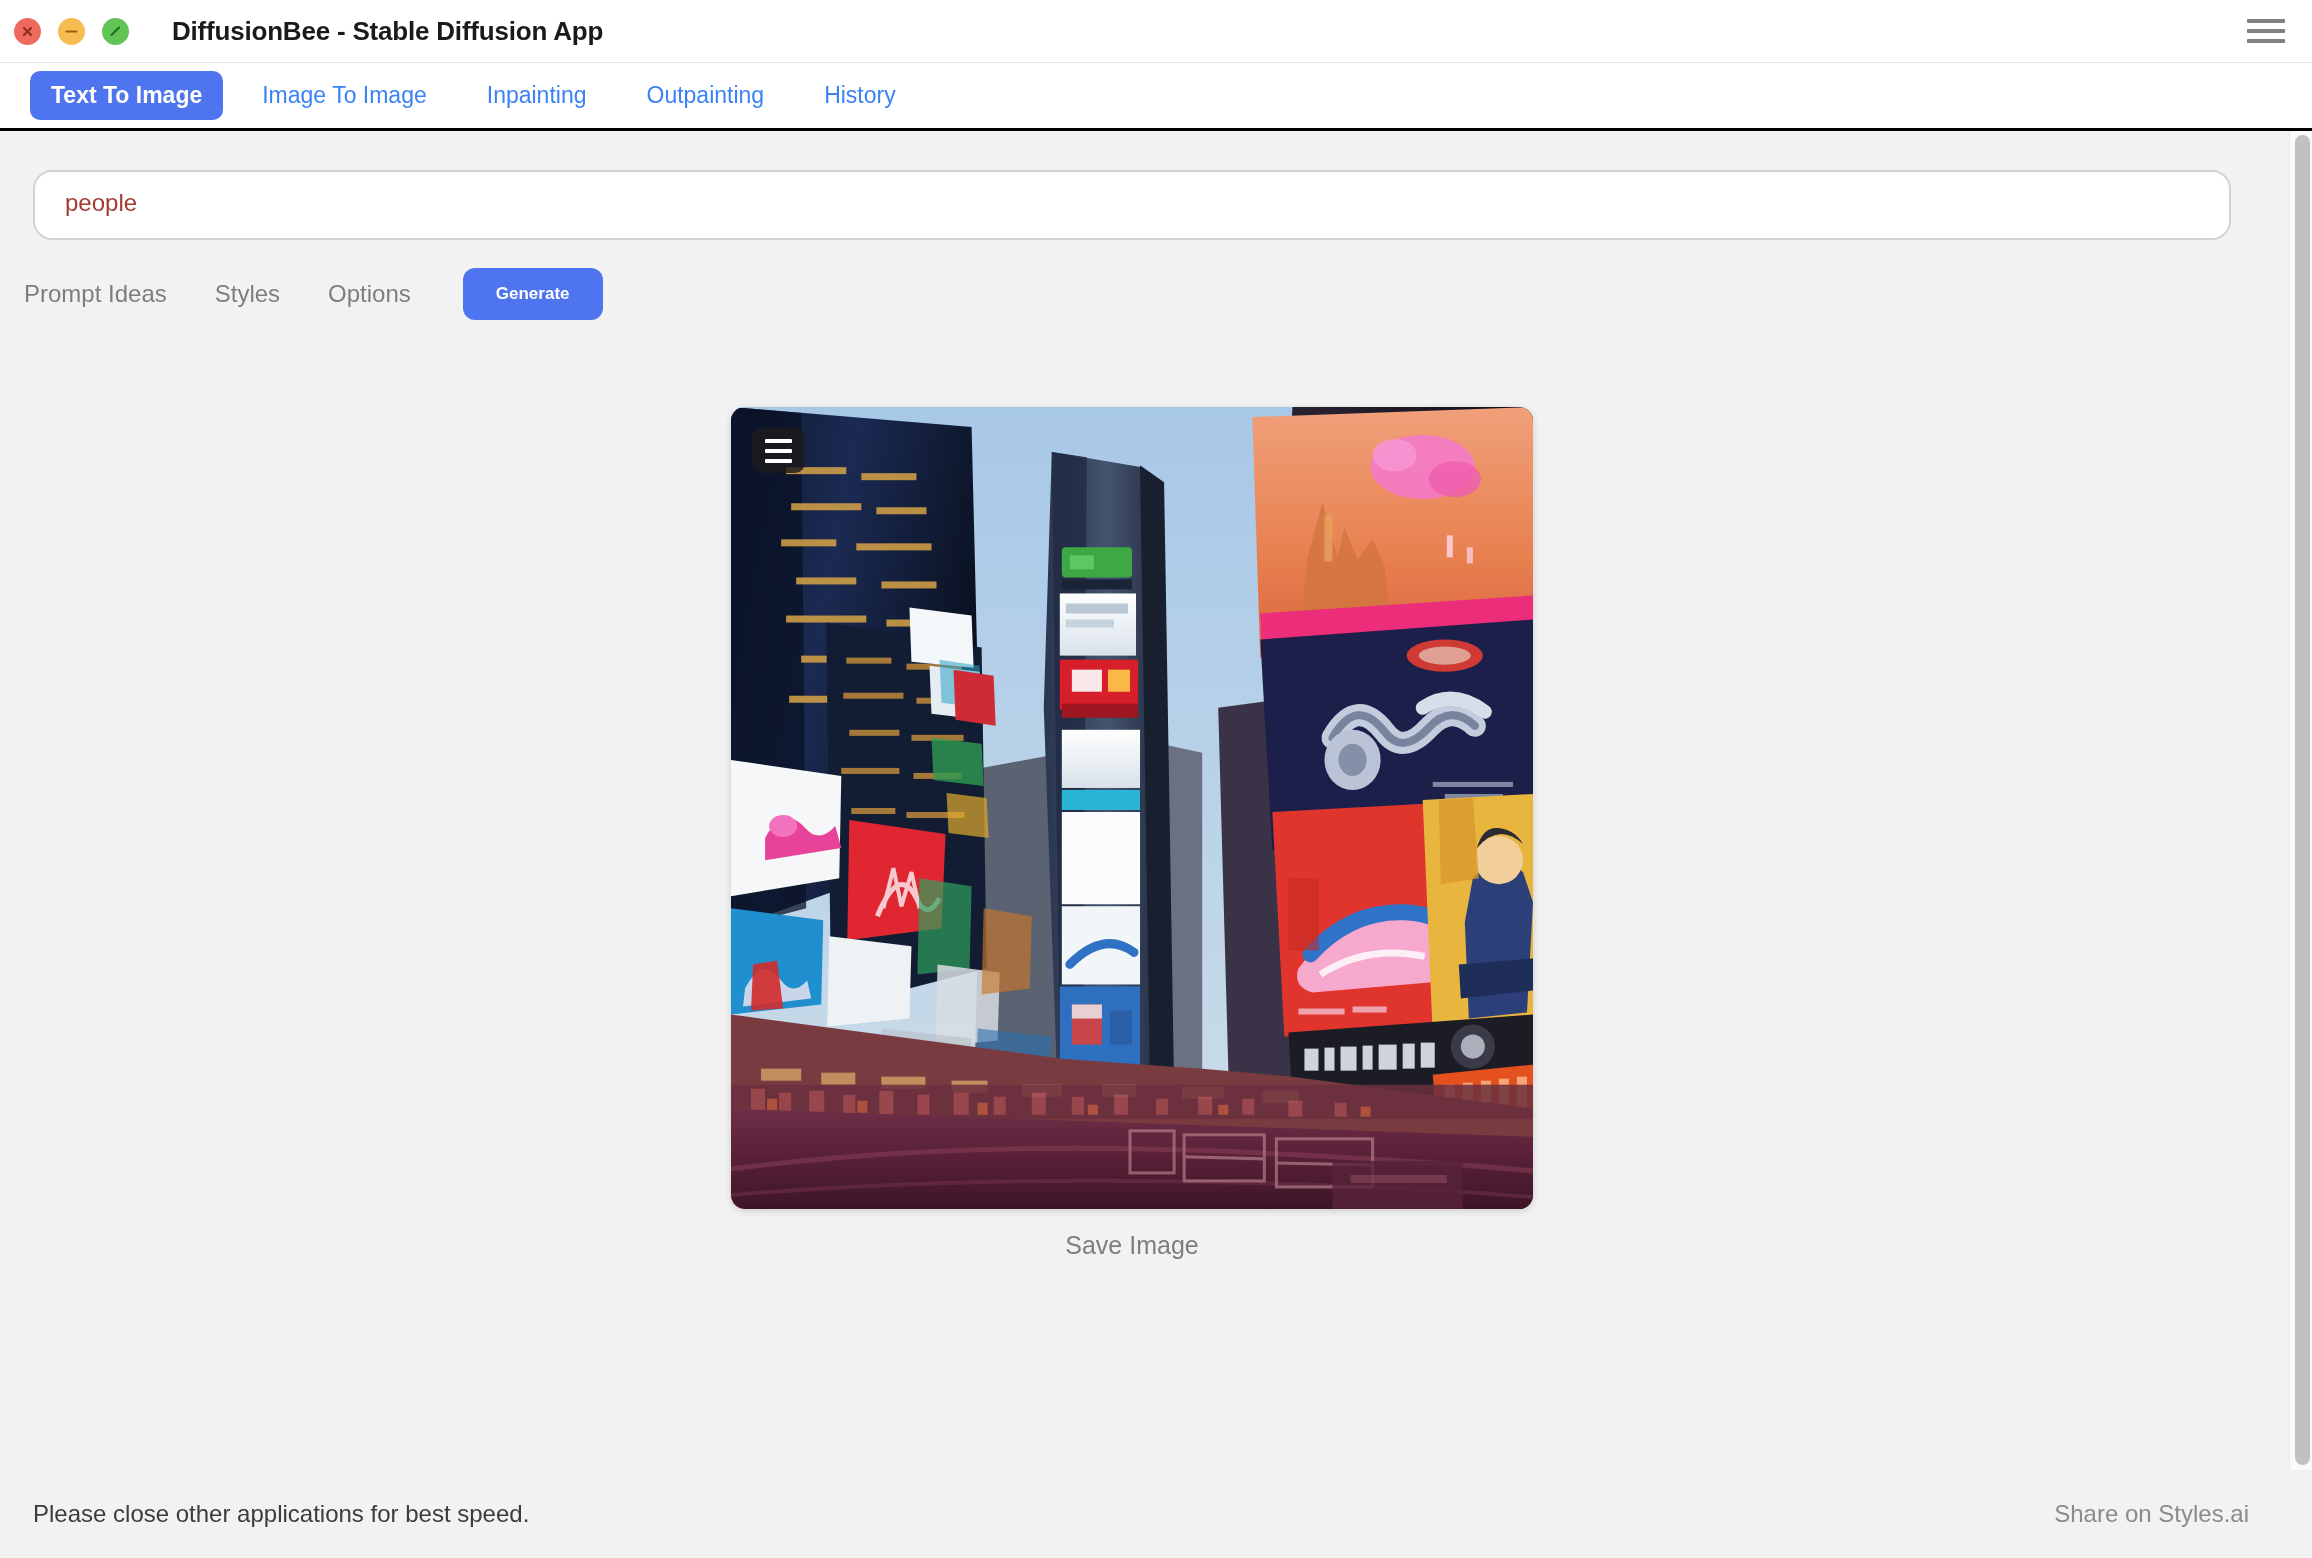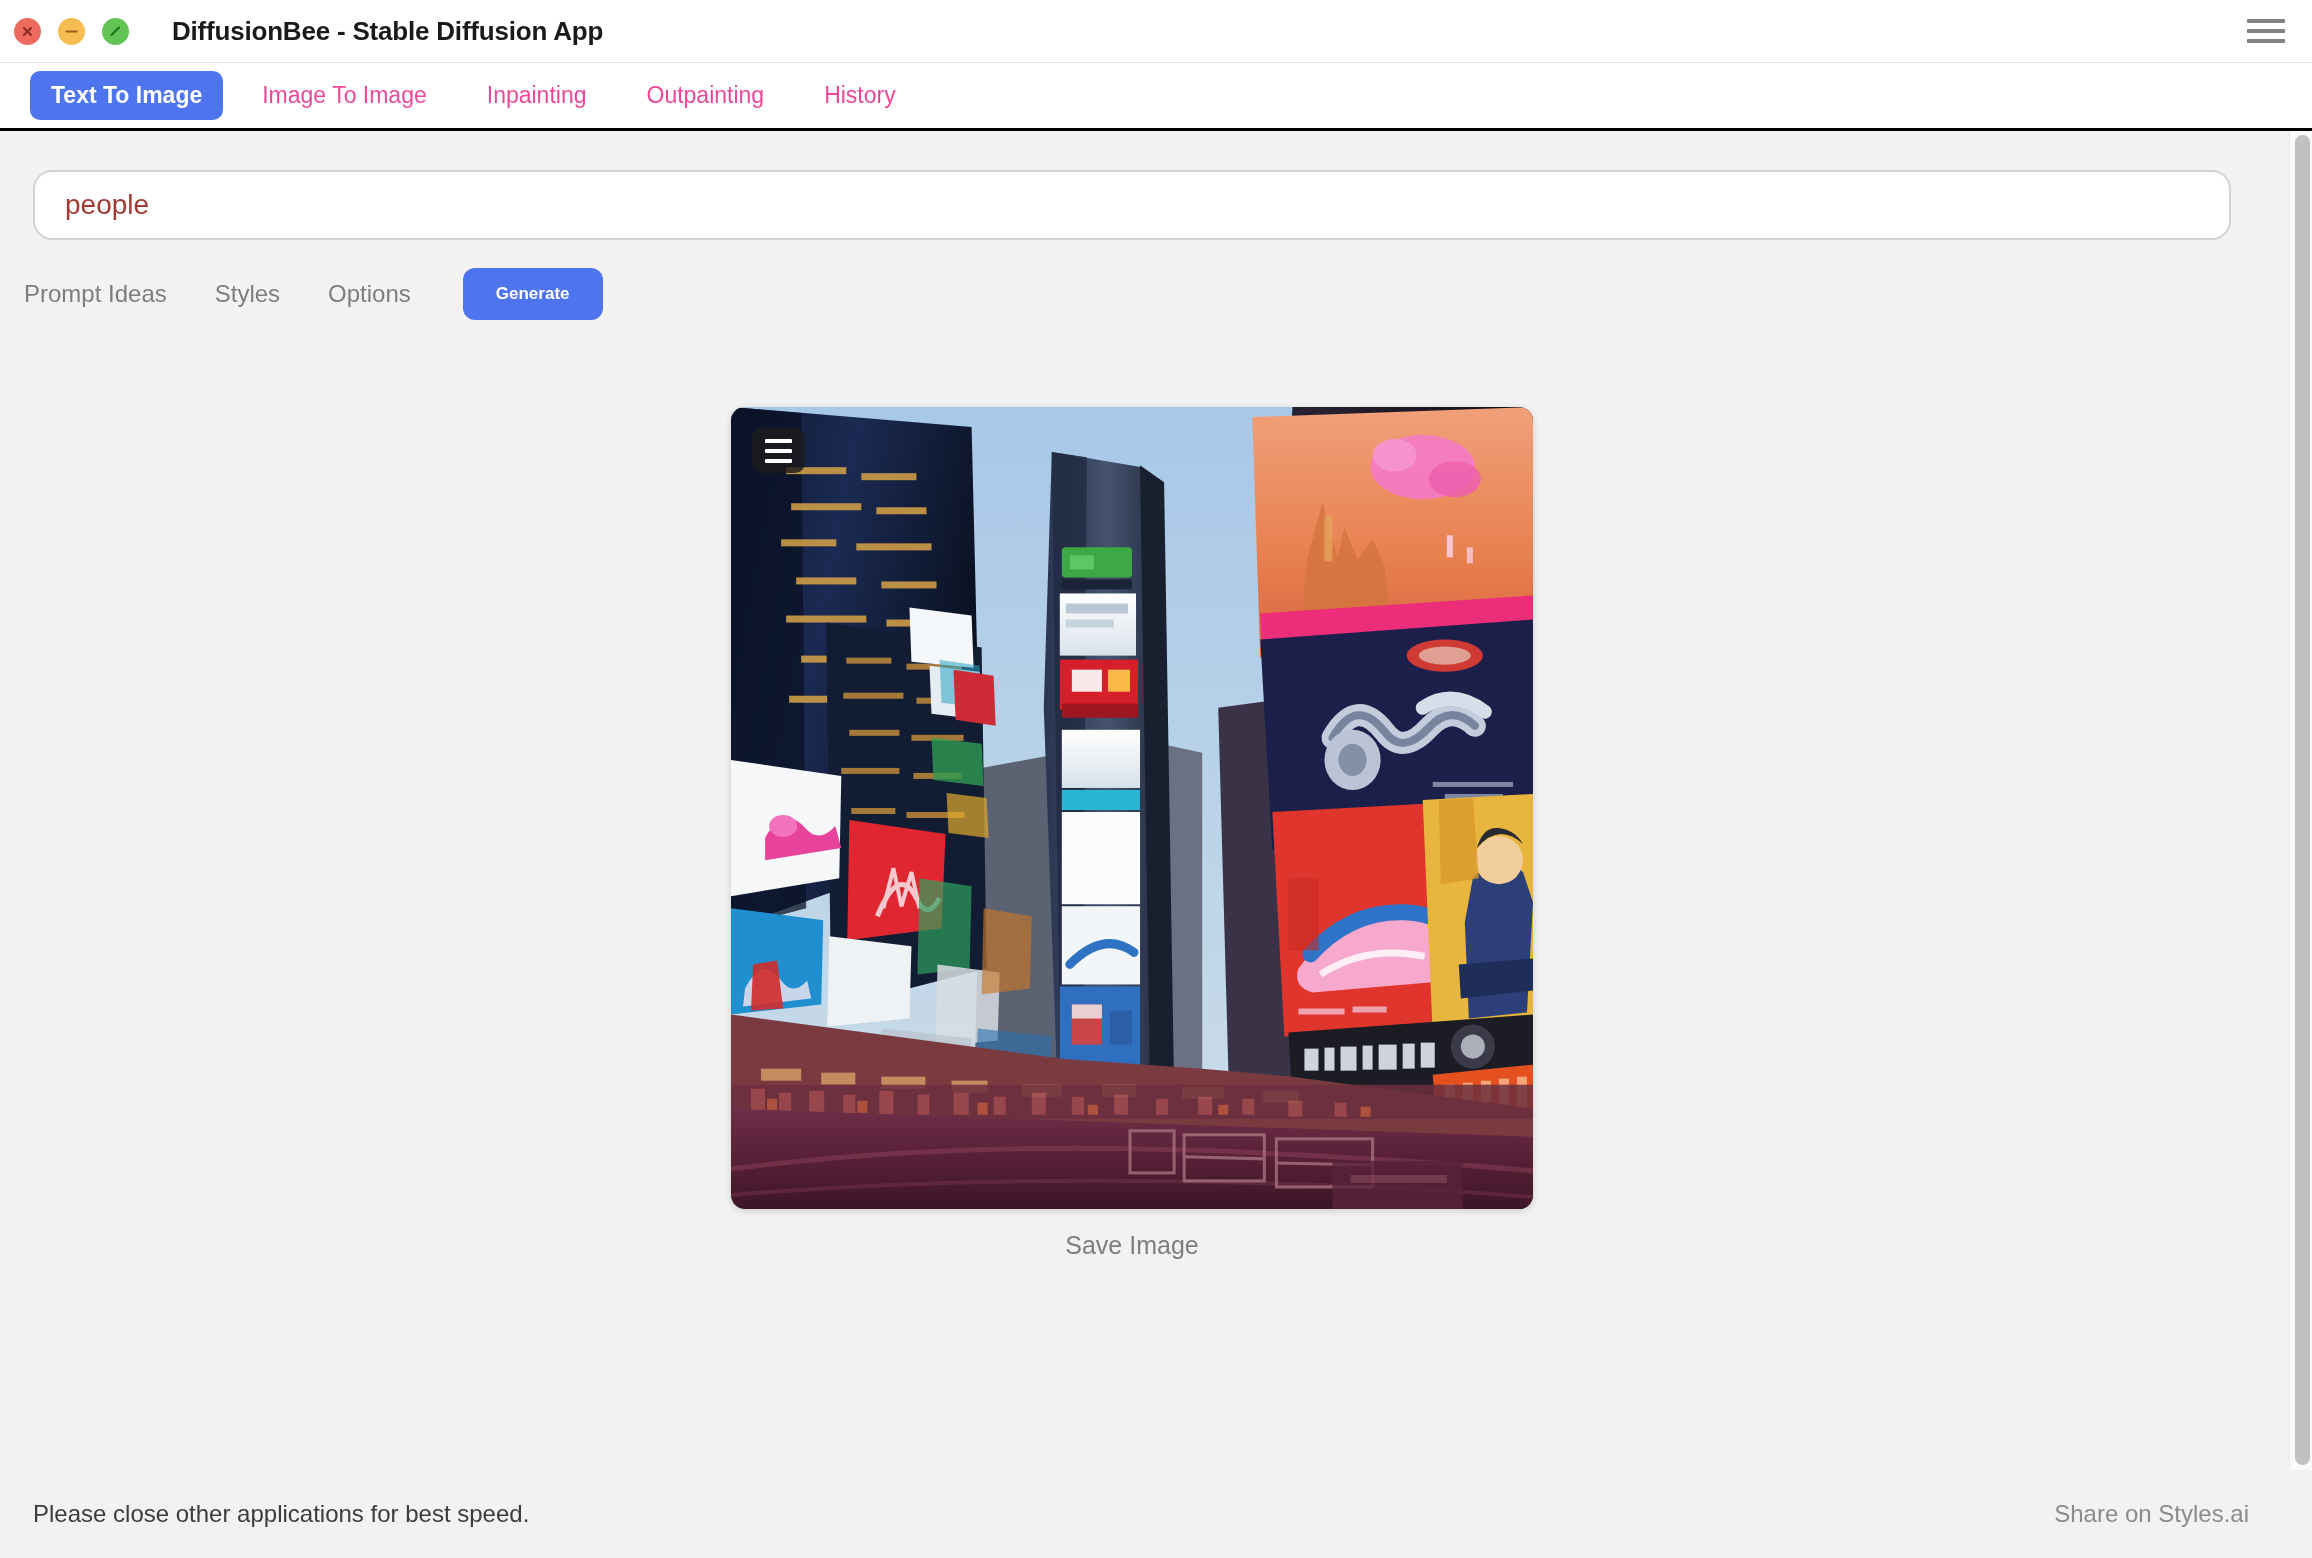--- a/index.html
+++ b/index.html
@@ -79,21 +79,21 @@
     height: 68px;
     background: #ffffff;
     display: flex;
     align-items: center;
     padding-left: 30px;
     box-sizing: border-box;
     border-bottom: 3px solid #000000;
   }
   .tab {
     font-size: 23px;
-    color: #ec4899;
+    color: #3b82f6;
     padding: 11px 21px;
     border-radius: 10px;
     cursor: pointer;
     white-space: nowrap;
     margin-right: 18px;
   }
   .tab.active {
     background: #4f74ef;
     color: #ffffff;
     font-weight: bold;
@@ -125,21 +125,21 @@
     cursor: text;
   }
   .neg-box {
     margin-top: 13px;
     background: #ffffff;
     border: 2px solid #cfd3d8;
     border-radius: 19px;
     height: 70px;
     box-sizing: border-box;
     padding: 17px 30px;
-    font-size: 28px;
+    font-size: 24px;
     color: #a23b33;
     cursor: text;
   }
 
   .actions {
     display: flex;
     align-items: center;
     justify-content: flex-start;
     gap: 0;
     padding: 28px 33px 0 0;

